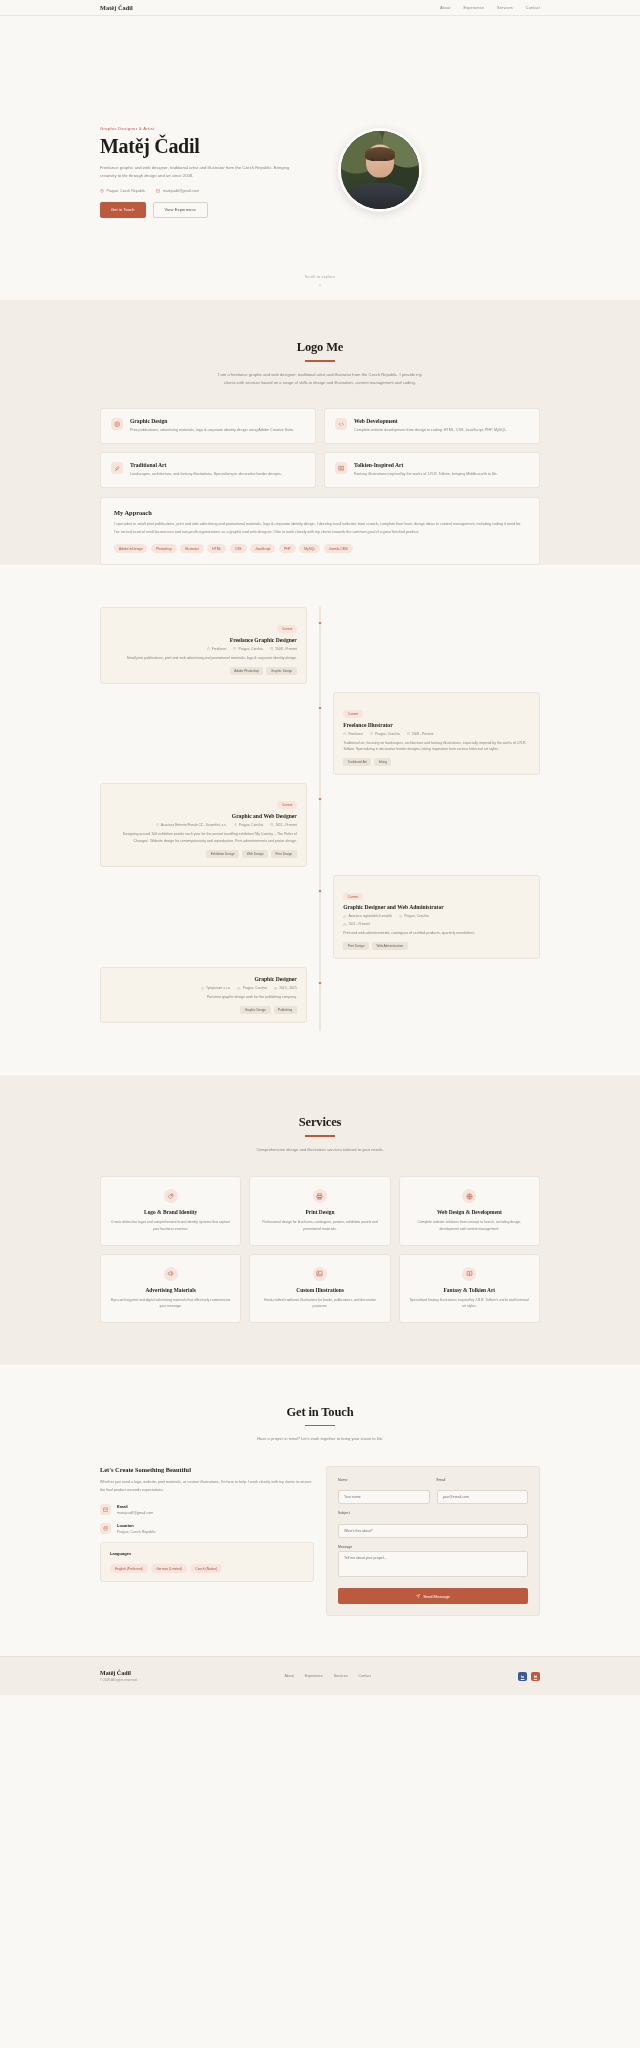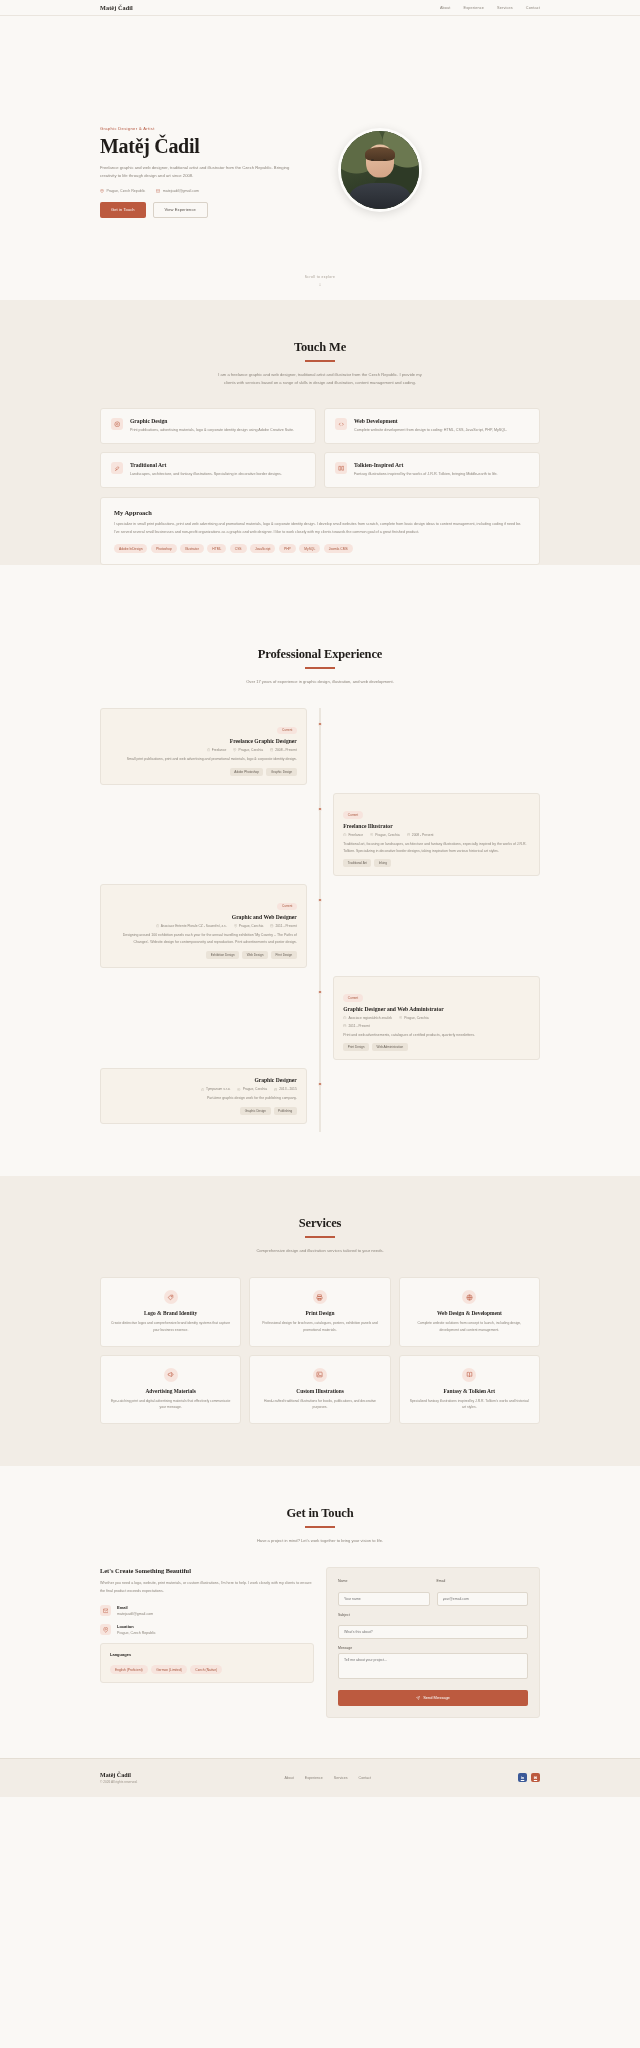--- a/index.html
+++ b/index.html
@@ -384,21 +384,21 @@
     </div>
   </div>
   <div class="scroll-hint">
     <div class="lbl">Scroll to explore</div>
     <div class="arw">↓</div>
   </div>
 </section>
 
 <section class="section sec-cream">
   <div class="sec-head">
-    <h2 class="sec-title">Touch Me</h2>
+    <h2 class="sec-title">Logo Me</h2>
     <div class="rule"></div>
     <p class="sec-sub">I am a freelance graphic and web designer, traditional artist and illustrator from the Czech Republic. I provide my clients with services based on a range of skills in design and illustration, content management and coding.</p>
   </div>
 
   <div class="about-grid">
     <div class="about-card">
       <div class="icon-sq">
         <svg viewBox="0 0 24 24" fill="none" stroke="currentColor" stroke-width="2">
             <circle cx="12" cy="12" r="9"></circle>
             <circle cx="12" cy="12" r="3.2"></circle>
@@ -458,25 +458,20 @@
       <span class="tag">CSS</span>
       <span class="tag">JavaScript</span>
       <span class="tag">PHP</span>
       <span class="tag">MySQL</span>
       <span class="tag">Joomla CMS</span>
     </div>
   </div>
 </section>
 
 <section class="section sec-light">
-  <div class="sec-head">
-    <h2 class="sec-title">Professional Experience</h2>
-    <div class="rule"></div>
-    <p class="sec-sub">Over 17 years of experience in graphic design, illustration, and web development.</p>
-  </div>
 
   <div class="timeline">
 
     <div class="tl-row left">
       <div class="tl-dot"></div>
       <div class="exp-card">
         <span class="badge-cur">Current</span>
         <h3>Freelance Graphic Designer</h3>
         <div class="exp-meta">
           <span>

